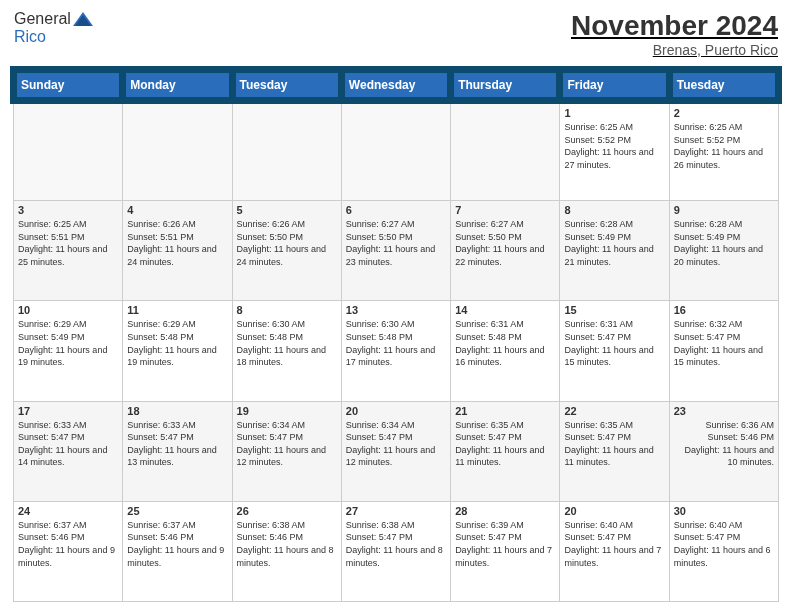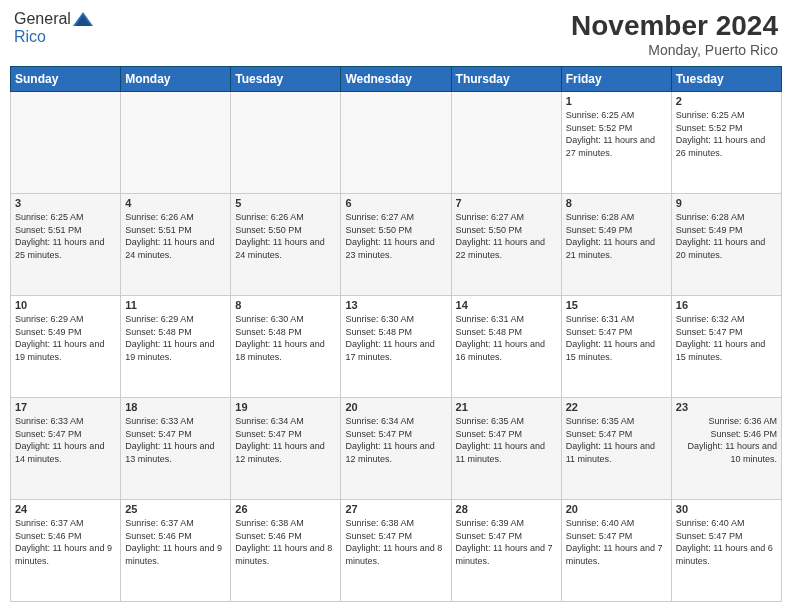--- a/index.html
+++ b/index.html
@@ -35,20 +35,21 @@
       width: 20px;
       height: 14px;
       margin-left: 2px;
     }
     .logo-row {
       display: flex;
       align-items: center;
     }
     .title-area {
       text-align: right;
+      text-decoration: underline;
     }
     .month-title {
       font-size: 28px;
       font-weight: bold;
       color: #333;
     }
     .location {
       font-size: 14px;
       color: #555;
     }
@@ -59,21 +60,21 @@
       width: 100%;
       table-layout: fixed;
     }
     .calendar th {
       background: #2a6ebb;
       color: #fff;
       font-size: 12px;
       font-weight: bold;
       padding: 5px 4px;
       text-align: left;
-      border: 1px solid #0c4a6e;
+      border: 7px solid #0c4a6e;
     }
     .calendar td {
       border: 1px solid #ccc;
       vertical-align: top;
       padding: 3px 4px;
       font-size: 9.5px;
       color: #333;
       background: #fff;
       height: 88px;
     }
@@ -107,21 +108,21 @@
           <polygon points="10,0 20,14 0,14" fill="#2a6ebb"></polygon>
           <polygon points="10,3 18,14 2,14" fill="#1a4e8a"></polygon>
         </svg>
       </div>
       <div class="logo-row">
         <span class="logo-blue">Rico</span>
       </div>
     </div>
     <div class="title-area">
       <div class="month-title">November 2024</div>
-      <div class="location">Monday, Puerto Rico</div>
+      <div class="location">Brenas, Puerto Rico</div>
     </div>
   </div>
 
   <table class="calendar">
     <thead>
       <tr>
         <th>Sunday</th>
         <th>Monday</th>
         <th>Tuesday</th>
         <th>Wednesday</th>

